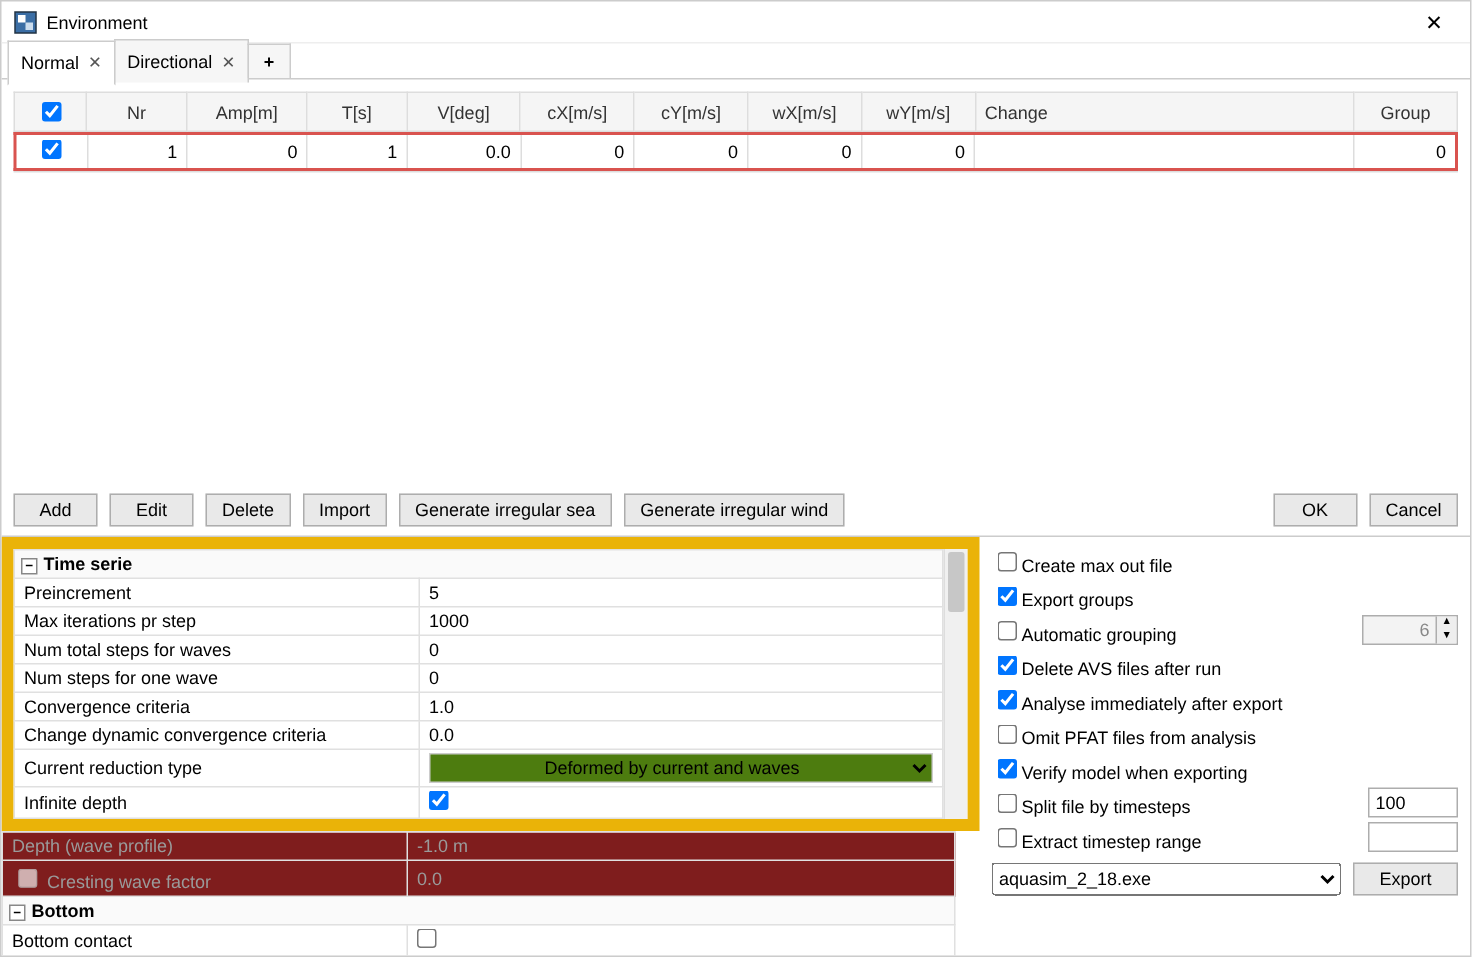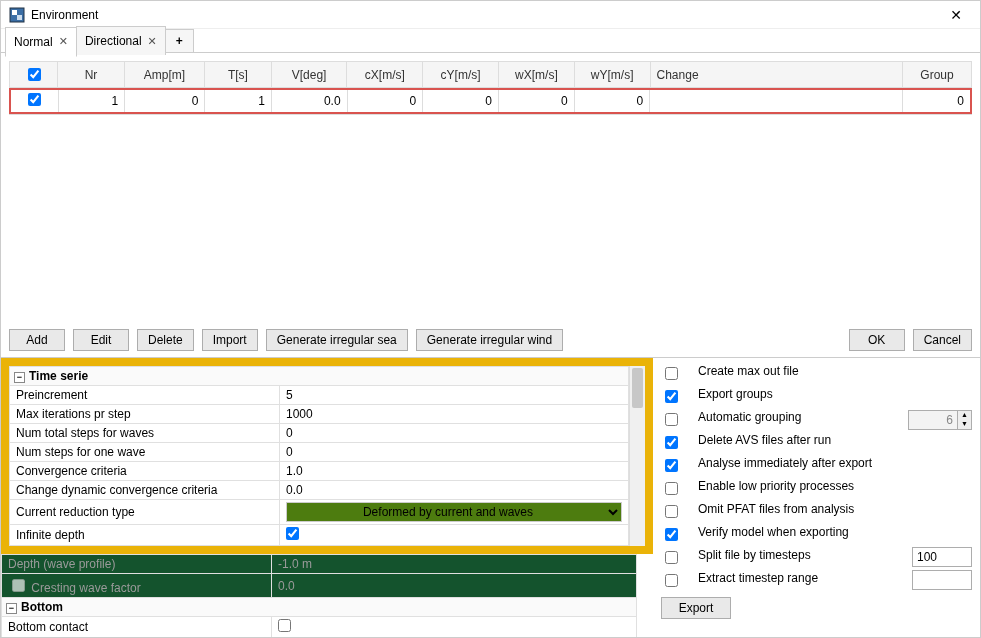--- a/index.html
+++ b/index.html
@@ -30,28 +30,28 @@
   .lower { display:flex; border-top:1px solid #ccc; height:268px;}
   .propwrap { width:652px; border:8px solid #eab308; display:flex; flex-direction:column;}
   .propscroll { position:relative; width:100%; height:100%; overflow:hidden;}
   .scrollbar { position:absolute; right:0; top:0; width:16px; height:100%; background:#f0f0f0; border-left:1px solid #ddd;}
   .scrollbar .thumb { position:absolute; left:2px; right:2px; top:2px; height:40px; background:#c7c7c7; border-radius:2px;}
   table.props { border-collapse:collapse; width:calc(100% - 16px);}
   table.props td { border:1px solid #e0e0e0; padding:2px 6px; height:18px;}
   table.props td.label { width:270px; }
   table.props tr.section td { font-weight:bold; background:#fafafa; padding-left:4px;}
   table.props tr.section td .expander { display:inline-block; width:11px; height:11px; border:1px solid #888; text-align:center; line-height:9px; font-size:9px; margin-right:4px; background:#fff;}
-  table.props tr.disabled td { color:#9a9a9a; background:#14532d;}
+  table.props tr.disabled td { color:#9a9a9a; background:#7f1d1d;}
   table.props td.valchk input[type=checkbox]{ margin:0;}
   table.props select { width:100%; border:1px solid #ccc; font-size:12px; height:20px; background:#4d7c0f;text-align:center;}
   .lower-outside { border:0; }
   .lower-container { width:652px; display:flex; flex-direction:column;}
   .rightopts { flex:1; padding:6px 8px; display:flex; flex-direction:column; gap:3px;}
   .optrow { display:flex; align-items:center; gap:6px; height:20px;}
-  .optrow label { display:flex; align-items:flex-start; gap:17px; flex:1;}
+  .optrow label { display:flex; align-items:flex-end; gap:0; flex:1;}
   .optrow input[type=text]{ width:60px; border:1px solid #adadad; padding:1px 4px; height:20px;}
   .optrow .numspin { display:flex; align-items:center; border:1px solid #adadad; width:64px; height:20px; background:#f3f3f3;}
   .optrow .numspin span { flex:1; text-align:right; padding-right:4px; color:#888;}
   .optrow .numspin .spinbtns { width:14px; display:flex; flex-direction:column; border-left:1px solid #adadad;}
   .optrow .numspin .spinbtns div { height:9px; font-size:7px; text-align:center; line-height:7px; background:#eee;}
   .exportrow { display:flex; gap:8px; align-items:center; margin-top:4px;}
   .exportrow select{ flex:1; height:22px;}
   .exportrow button{ min-width:70px;}
   input[type=checkbox]{ width:13px; height:13px;}
   .th-left { text-align:left !important; padding-left:8px;}
@@ -245,26 +245,20 @@
       </div>
     <div class="optrow">
         <label>
           <input type="checkbox" checked="" style="">
           <span>Analyse immediately after export</span>
         </label>
       </div>
     <div class="optrow">
         <label>
           <input type="checkbox" style="">
-          <span>Enable low priority processes</span>
-        </label>
-      </div>
-    <div class="optrow">
-        <label>
-          <input type="checkbox" style="">
           <span>Omit PFAT files from analysis</span>
         </label>
       </div>
     <div class="optrow">
         <label>
           <input type="checkbox" checked="" style="">
           <span>Verify model when exporting</span>
         </label>
       </div>
     <div class="optrow">
@@ -275,16 +269,17 @@
       <input type="text" value="100" style="">
     </div>
     <div class="optrow">
       <label>
           <input type="checkbox" style="">
           <span>Extract timestep range</span>
         </label>
       <input type="text" value="" style="">
     </div>
     <div class="exportrow">
+      <select><option>aquasim_2_18.exe</option></select>
       <button>Export</button>
     </div>
   </div>
 </div>
 
 </body></html>

